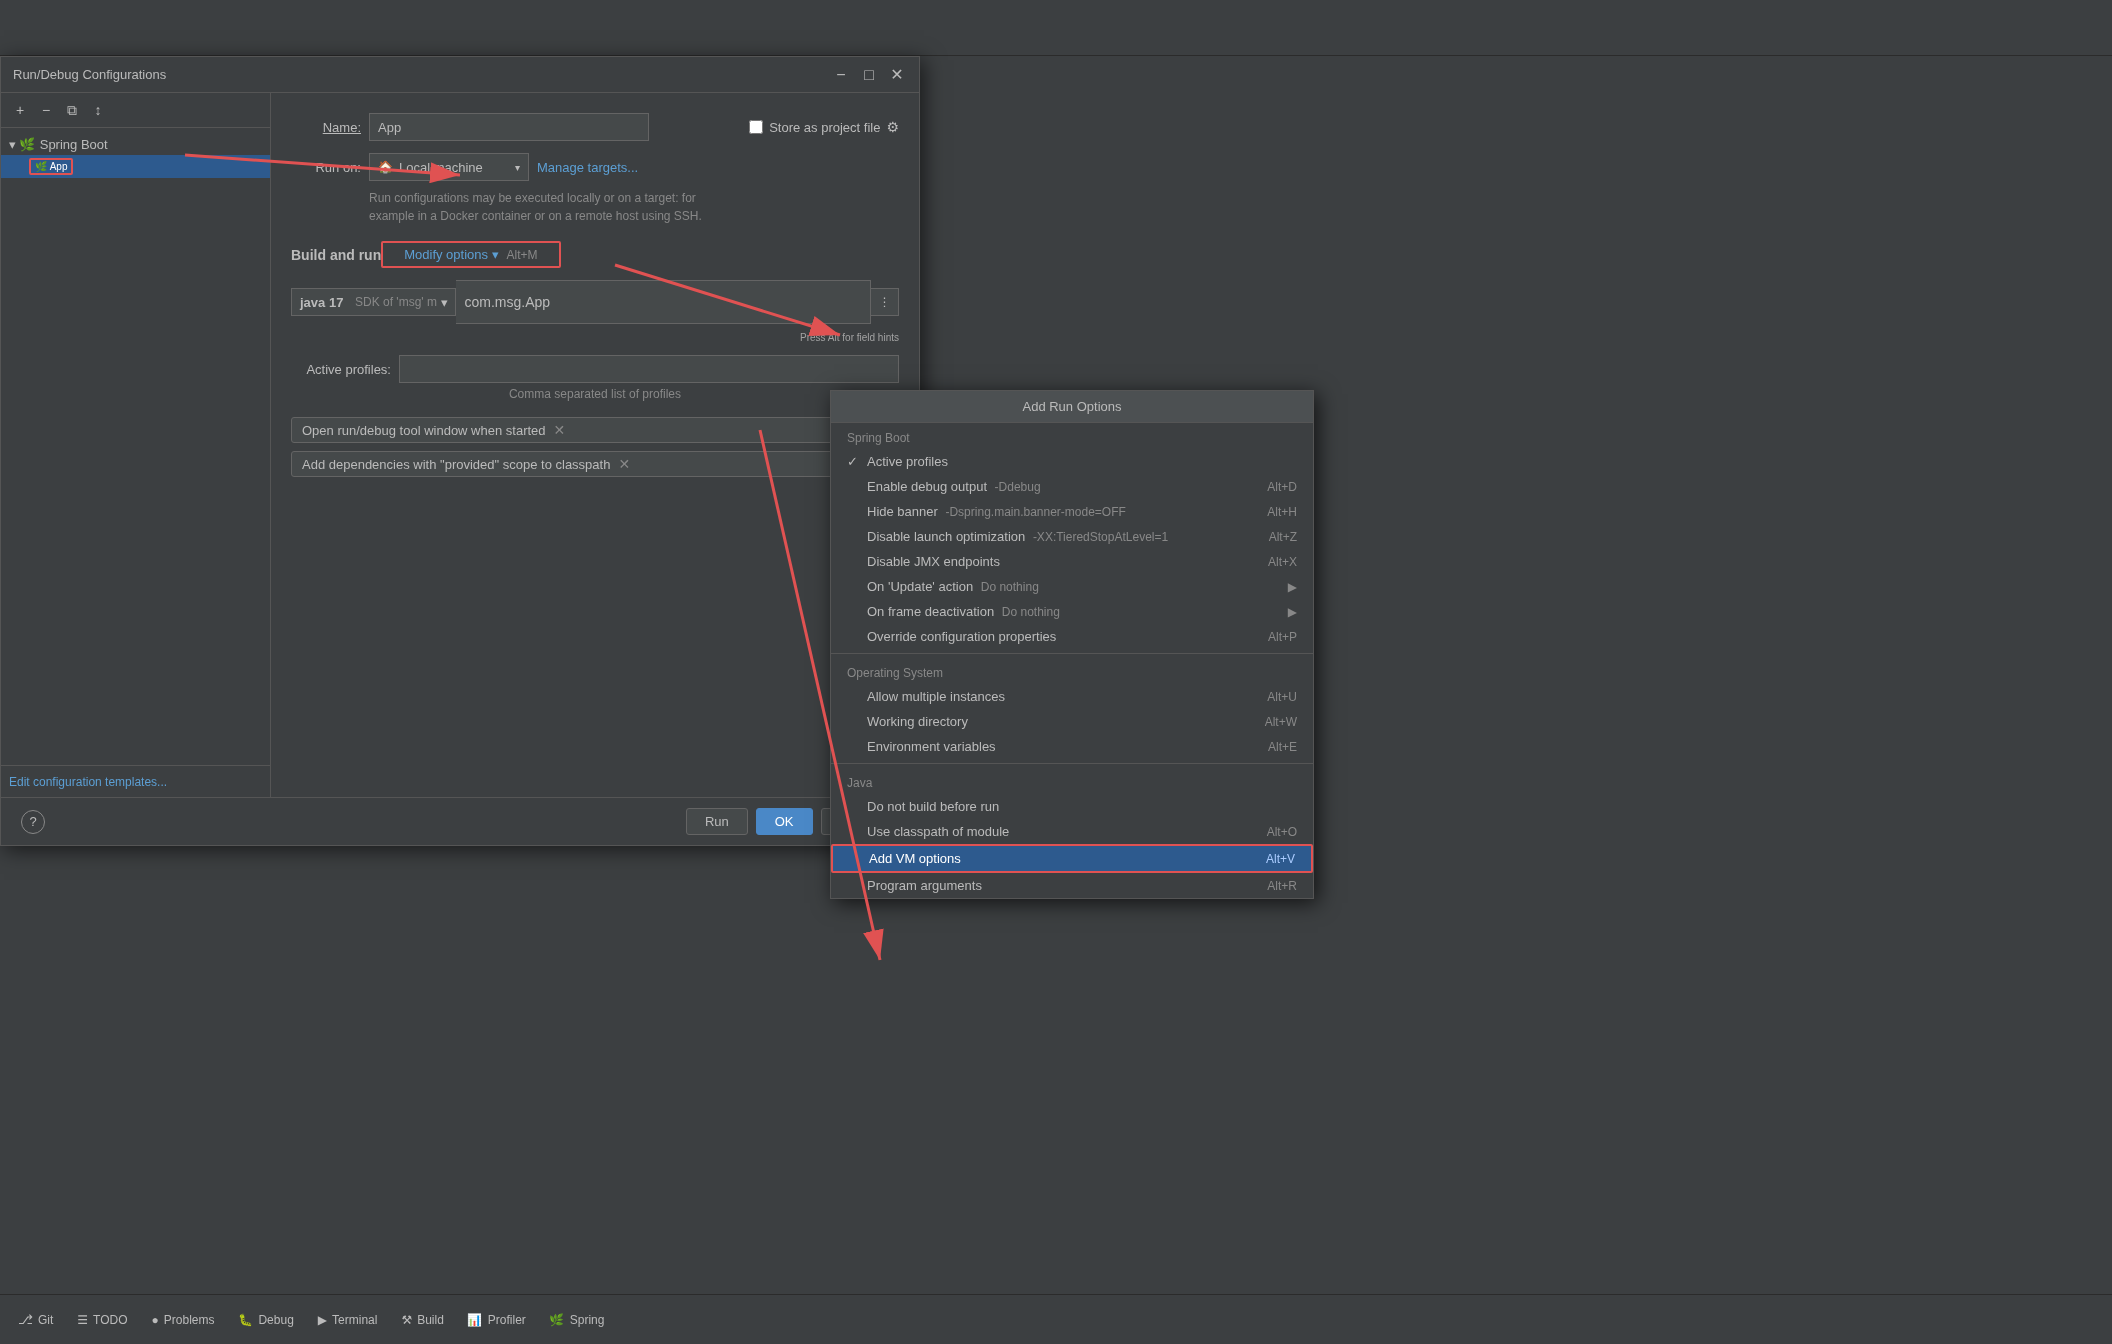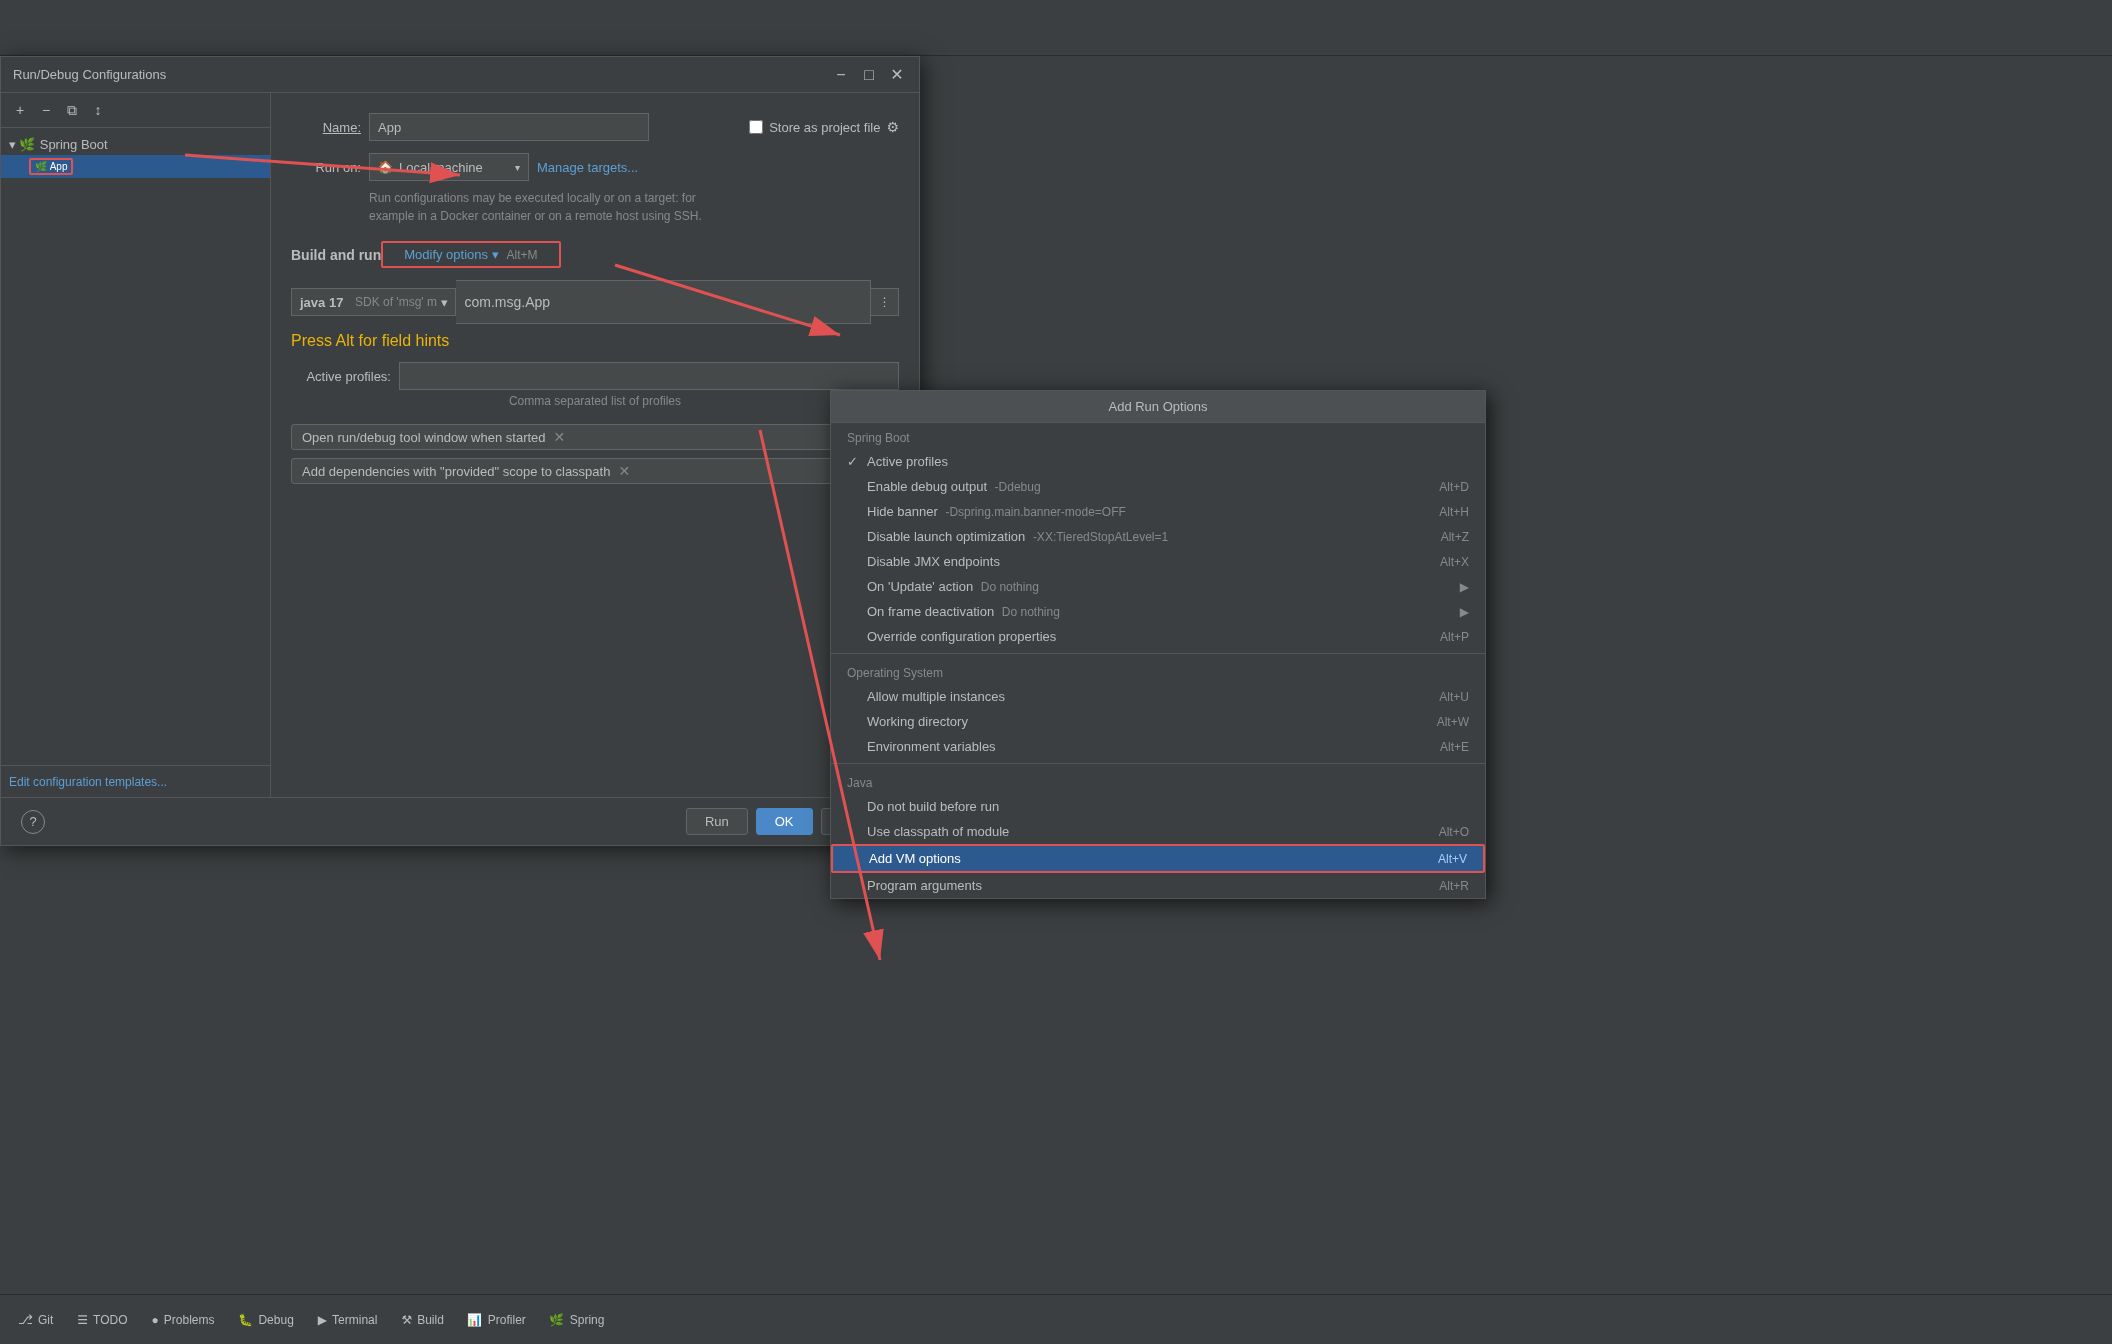--- a/index.html
+++ b/index.html
@@ -381,24 +381,25 @@
       border-left: none;
       color: #bbbbbb;
       cursor: pointer;
       display: flex;
       align-items: center;
       justify-content: center;
       font-size: 12px;
     }
 
     .field-hint {
-      color: #eab308;
-      font-size: 16px;
+      color: #a3a3a3;
+      font-size: 10px;
       margin-bottom: 12px;
       margin-left: 0;
+      text-align: right;
     }
 
     .profiles-row {
       display: flex;
       align-items: center;
       gap: 8px;
       margin-bottom: 4px;
     }
 
     .profiles-label {
@@ -484,21 +485,21 @@
       background: #4A88C7;
       border-color: #4A88C7;
       color: #ffffff;
     }
 
     
     .add-run-options-panel {
       position: absolute;
       top: 390px;
       left: 830px;
-      width: 656px;
+      width: 484px;
       background: #3c3f41;
       border: 1px solid #555;
       box-shadow: 4px 4px 20px rgba(0,0,0,0.7);
       z-index: 10;
     }
 
     .panel-header {
       background: #4c5052;
       padding: 8px 16px;
       color: #bbbbbb;

